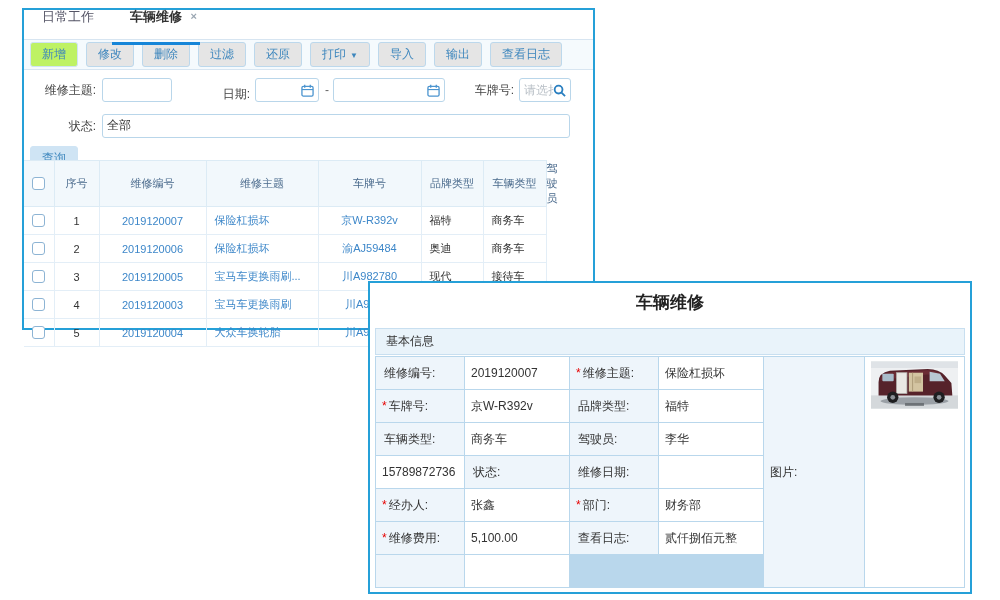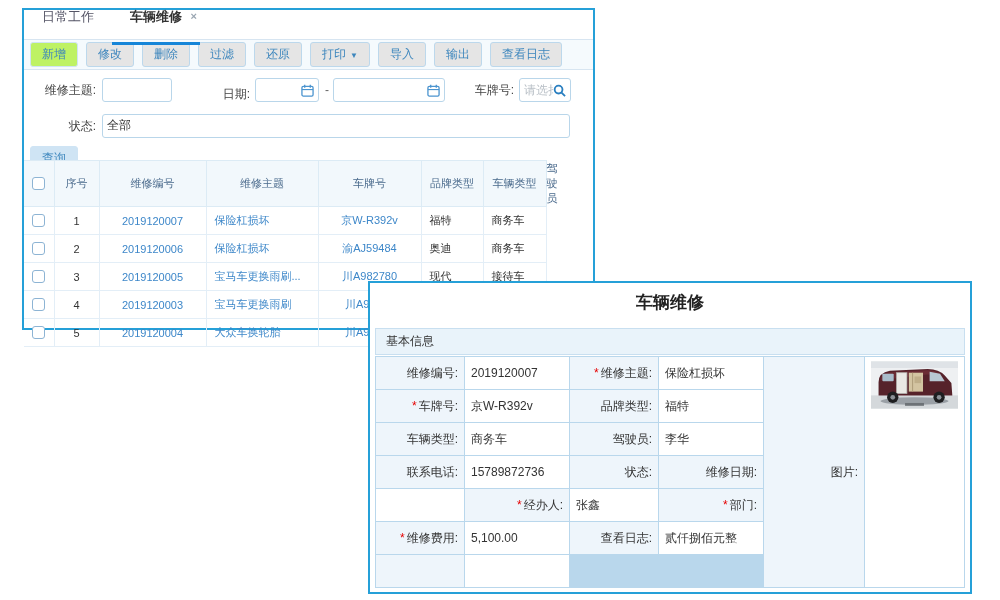--- a/index.html
+++ b/index.html
@@ -57,21 +57,21 @@
             font-size:17px; font-weight:bold; color:#222; }
   .section-bar { position:absolute; left:5px; right:5px; top:45px; height:27px;
                  background:#e9f3fa; border:1px solid #c8dff0; font-size:12px;
                  color:#333; line-height:25px; padding-left:10px; }
   .dgrid { position:absolute; left:5px; right:5px; top:73px; bottom:4px;
            display:grid; grid-template-columns:88px 104px 88px 104px 100px 1fr;
            grid-template-rows:repeat(7,1fr); gap:1px; background:#b9d7ec;
            border:1px solid #b9d7ec; font-size:12px; }
   .dcell { background:#fff; display:flex; align-items:center; padding:0 6px;
            color:#333; overflow:hidden; white-space:nowrap; }
-  .dlabel { background:#eef5fb; justify-content:flex-end; }
+  .dlabel { background:#eef5fb; justify-content:flex-start; }
   .req { color:#e60000; margin-right:2px; }
   .img-label { grid-column:5; grid-row:1 / span 7; }
   .img-cell  { grid-column:6; grid-row:1 / span 7; align-items:flex-start;
                justify-content:center; padding-top:3px; }
   .photo { width:92px; height:50px; cursor:pointer; }
 
   .icon-svg { display:block; }
 </style>
 </head>
 <body>
@@ -272,24 +272,20 @@
         <span class="req"></span>
         <span>车辆类型:</span>
       </div>
     <div class="dcell">商务车</div>
     <div class="dcell dlabel">
         <span class="req"></span>
         <span>驾驶员:</span>
       </div>
     <div class="dcell">李华</div>
 
-    <div class="dcell dlabel">
-        <span class="req"></span>
-        <span>联系电话:</span>
-      </div>
     <div class="dcell">15789872736</div>
     <div class="dcell dlabel">
         <span class="req"></span>
         <span>状态:</span>
       </div>
 
     <div class="dcell dlabel">
         <span class="req"></span>
         <span>维修日期:</span>
       </div>
@@ -297,20 +293,21 @@
     <div class="dcell dlabel">
         <span class="req">*</span>
         <span>经办人:</span>
       </div>
     <div class="dcell">张鑫</div>
 
     <div class="dcell dlabel">
         <span class="req">*</span>
         <span>部门:</span>
       </div>
+    <div class="dcell">财务部</div>
     <div class="dcell dlabel">
         <span class="req">*</span>
         <span>维修费用:</span>
       </div>
     <div class="dcell">5,100.00</div>
 
     <div class="dcell dlabel">
         <span class="req"></span>
         <span>查看日志:</span>
       </div>

